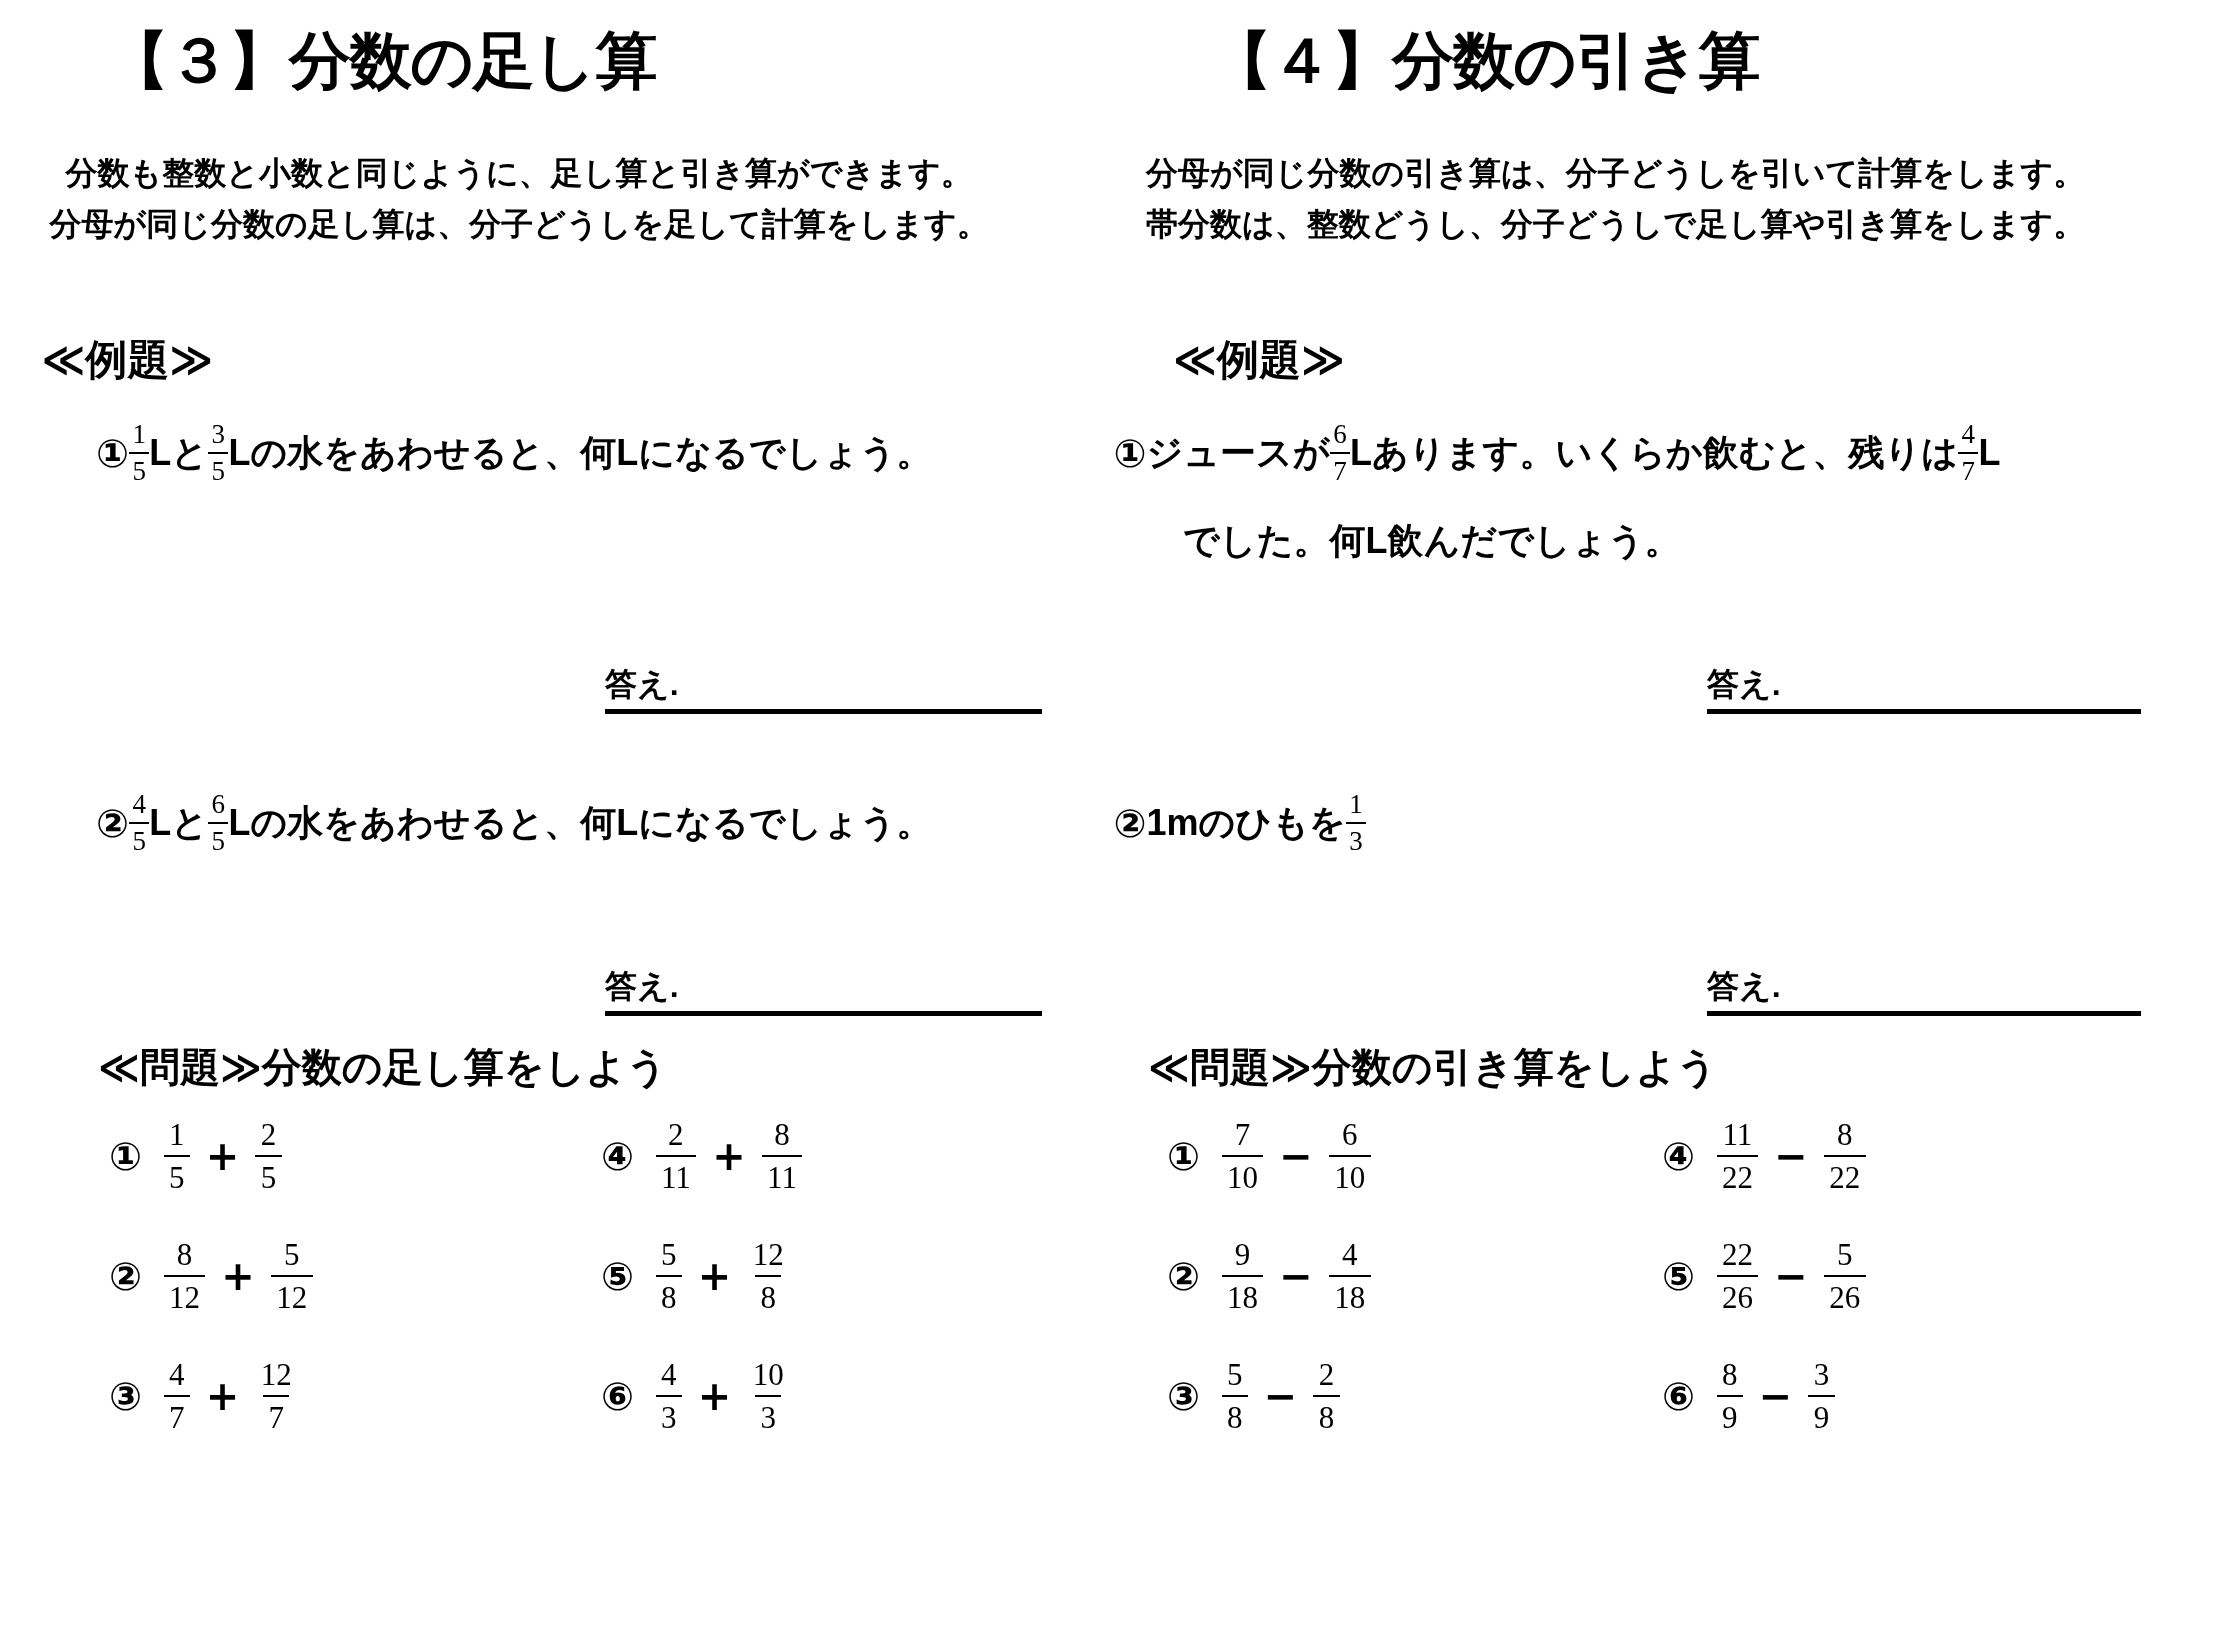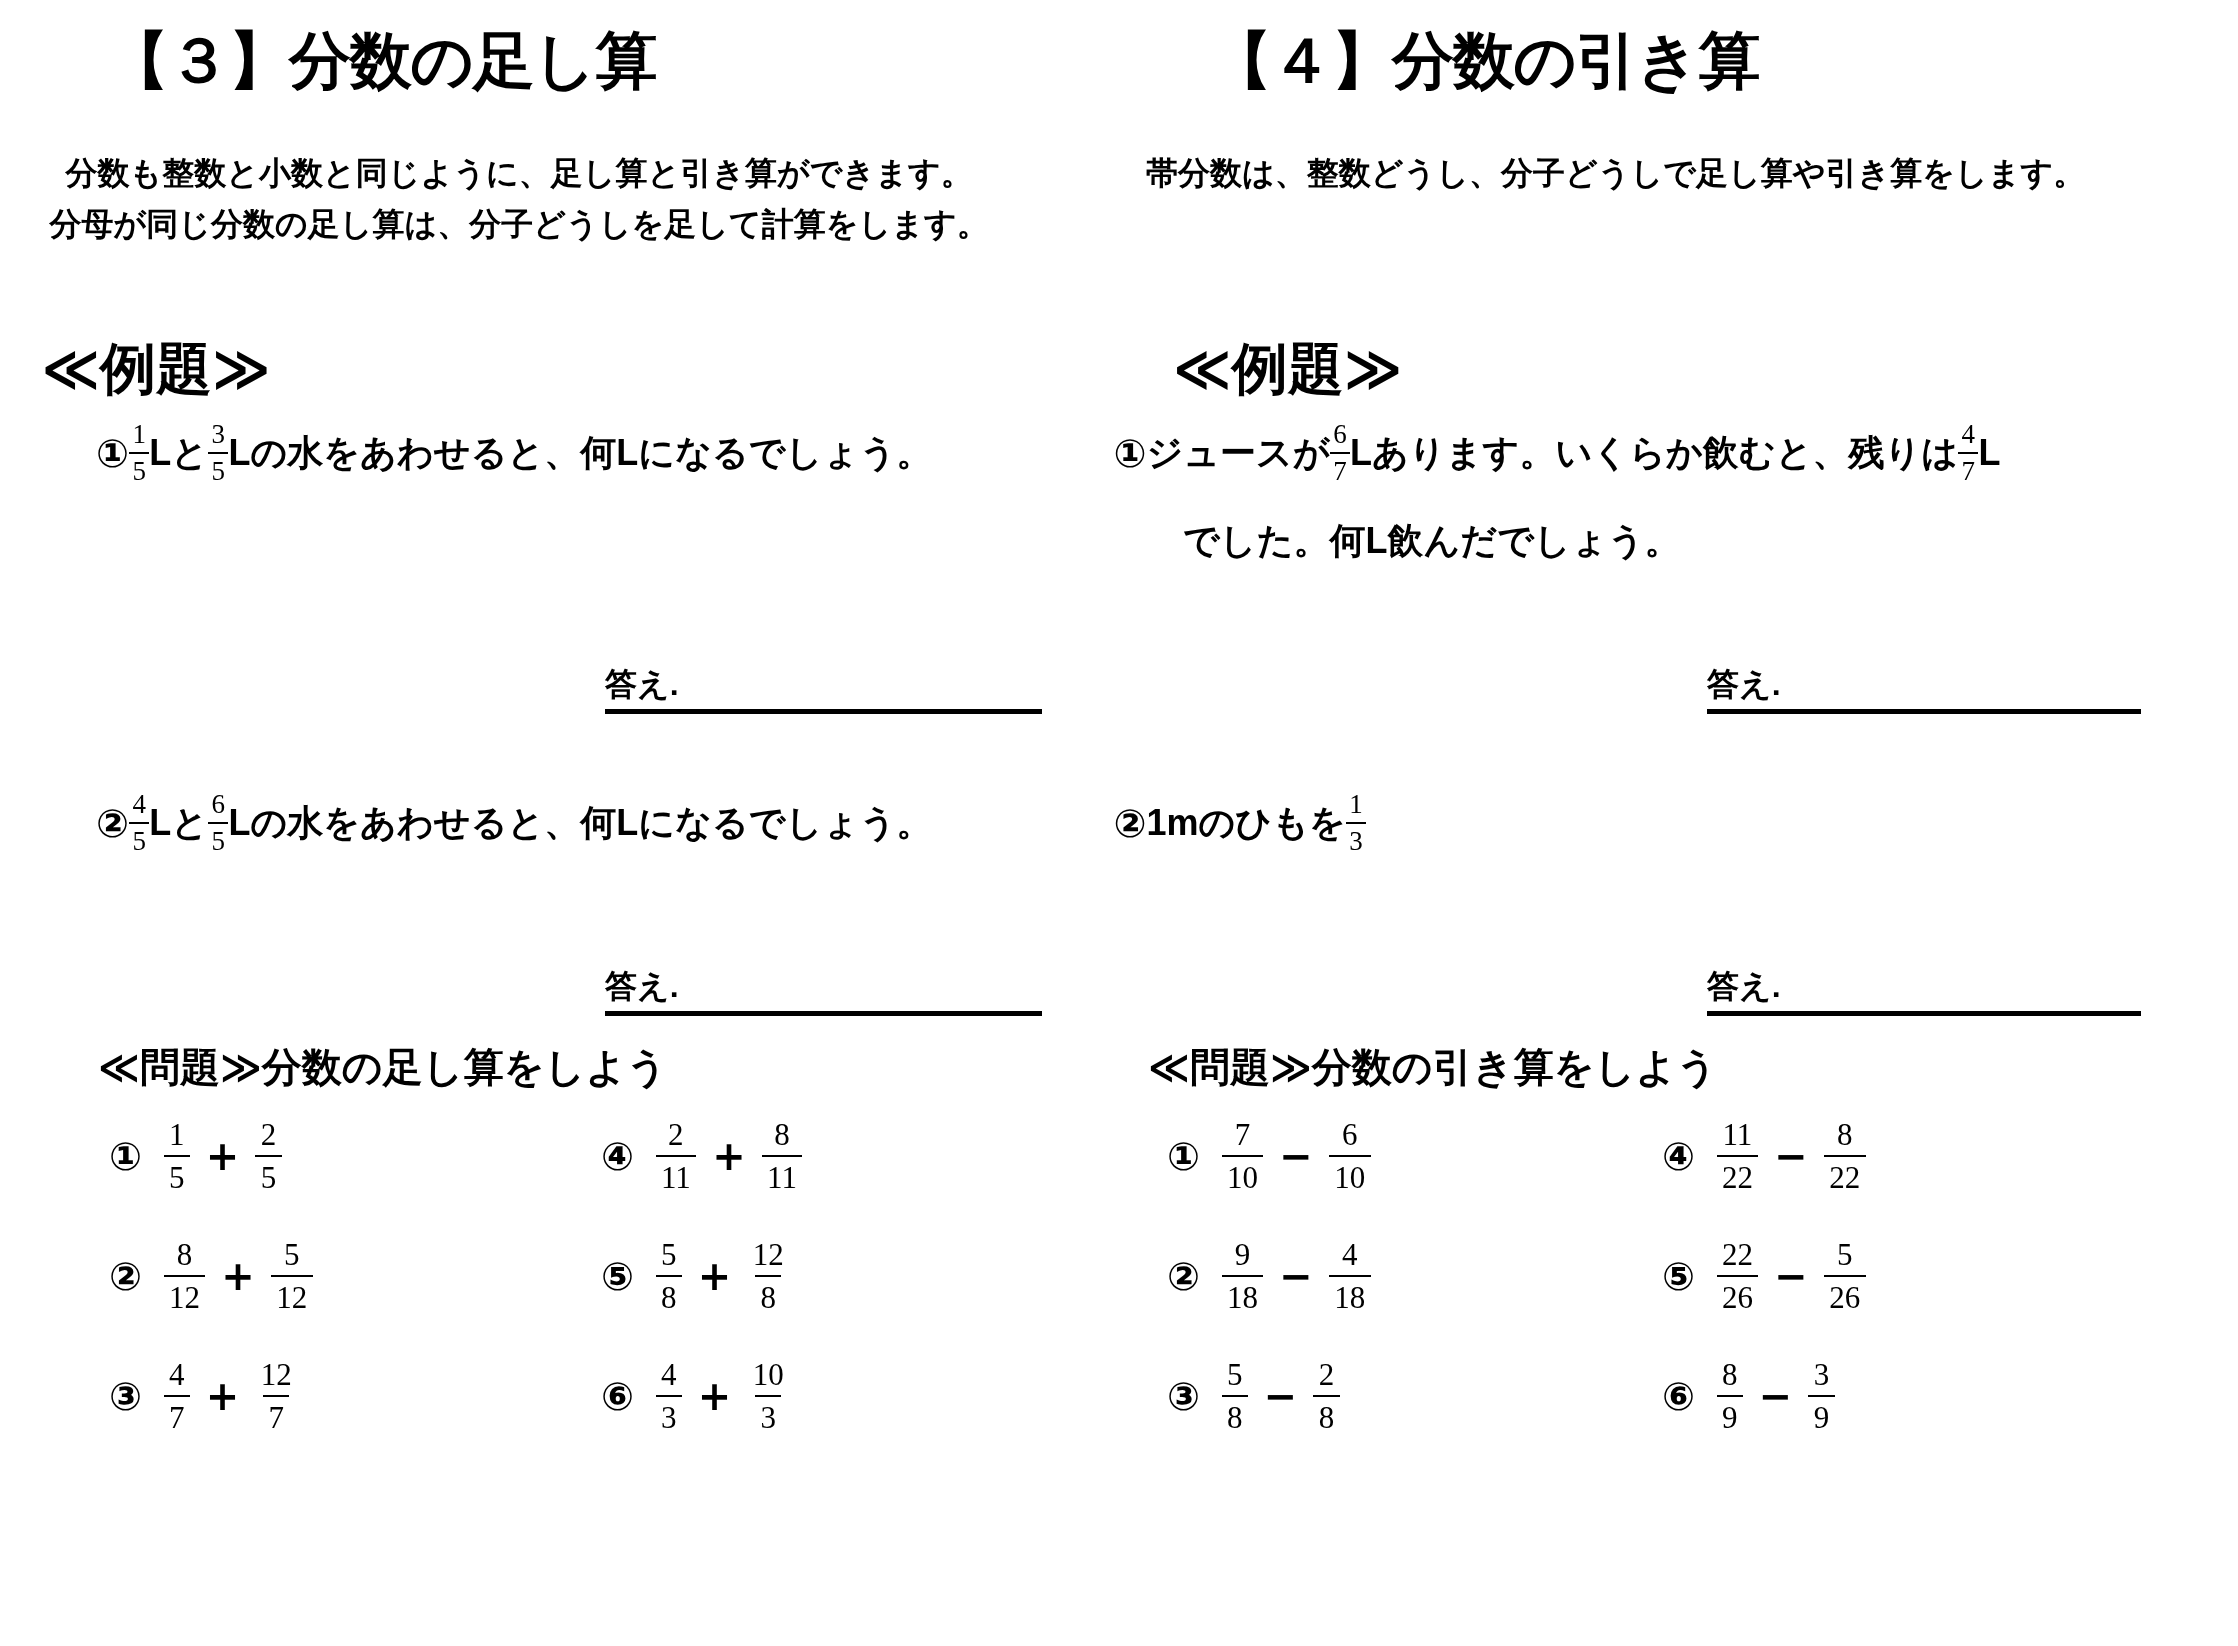--- a/index.html
+++ b/index.html
@@ -10,21 +10,21 @@
     font-weight:bold;
     overflow:hidden;
   }
   .page { position:relative; width:2239px; height:1647px; display:flex;margin-left:32px; }
   .col { position:relative; height:1647px; }
   .col-left  { width:1076px; }
   .col-right { width:1162px;text-decoration:underline; }
 
   .title { position:absolute; font-size:62px; letter-spacing:-1.3px; white-space:nowrap; }
   .intro { position:absolute; font-size:32px; line-height:51px; white-space:nowrap;text-align:center; }
-  .ex-header { position:absolute; font-size:56px; white-space:nowrap; }
+  .ex-header { position:absolute; font-size:42px; white-space:nowrap; }
   .prob-header { position:absolute; font-size:40px; white-space:nowrap; }
 
   .ex-line { position:absolute; height:114px; display:flex; align-items:center; font-size:36px; white-space:nowrap; }
   .ex-line2 { position:absolute; font-size:36px; white-space:nowrap; }
   .circle { font-family:"DejaVu Sans",sans-serif; font-weight:bold; }
   .ex-line .circle { font-size:39px; }
 
   .frac {
     display:inline-flex; flex-direction:column; align-items:center;
     font-family:"Liberation Serif","DejaVu Serif",serif; font-weight:normal;
@@ -204,20 +204,21 @@
           </span>
       </div>
     </div>
   </div>
 
   <div class="col col-right">
 
     <div class="title r-title">【４】分数の引き算</div>
 
     <div class="intro r-intro">
+      <div>分母が同じ分数の引き算は、分子どうしを引いて計算をします。</div>
       <div>帯分数は、整数どうし、分子どうしで足し算や引き算をします。</div>
     </div>
 
     <div class="ex-header r-exheader">≪例題≫</div>
 
     <div class="ex-line r-ex1">
       <span class="circle">①</span>
       <span>ジュースが</span>
       <span class="frac">
         <span class="num">6</span>

